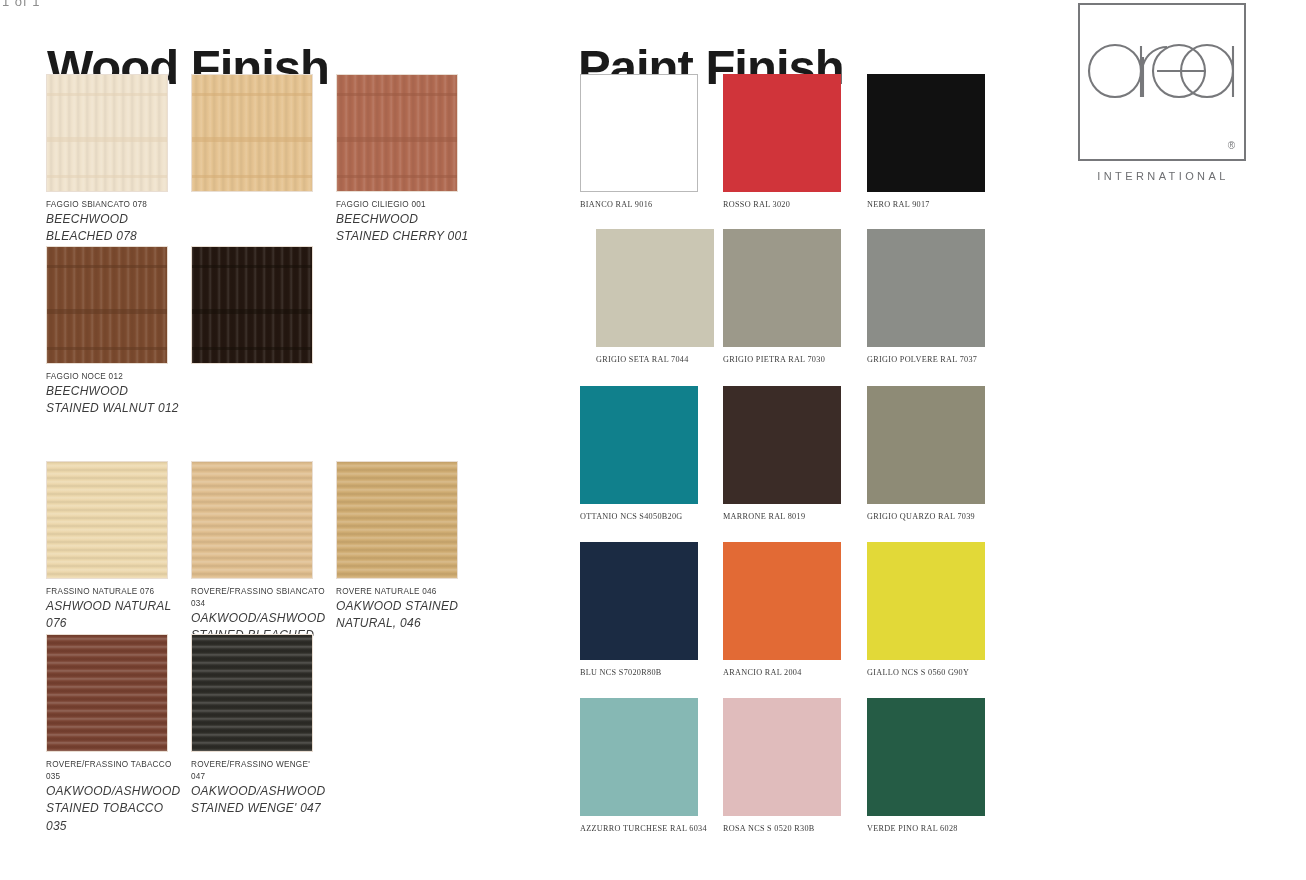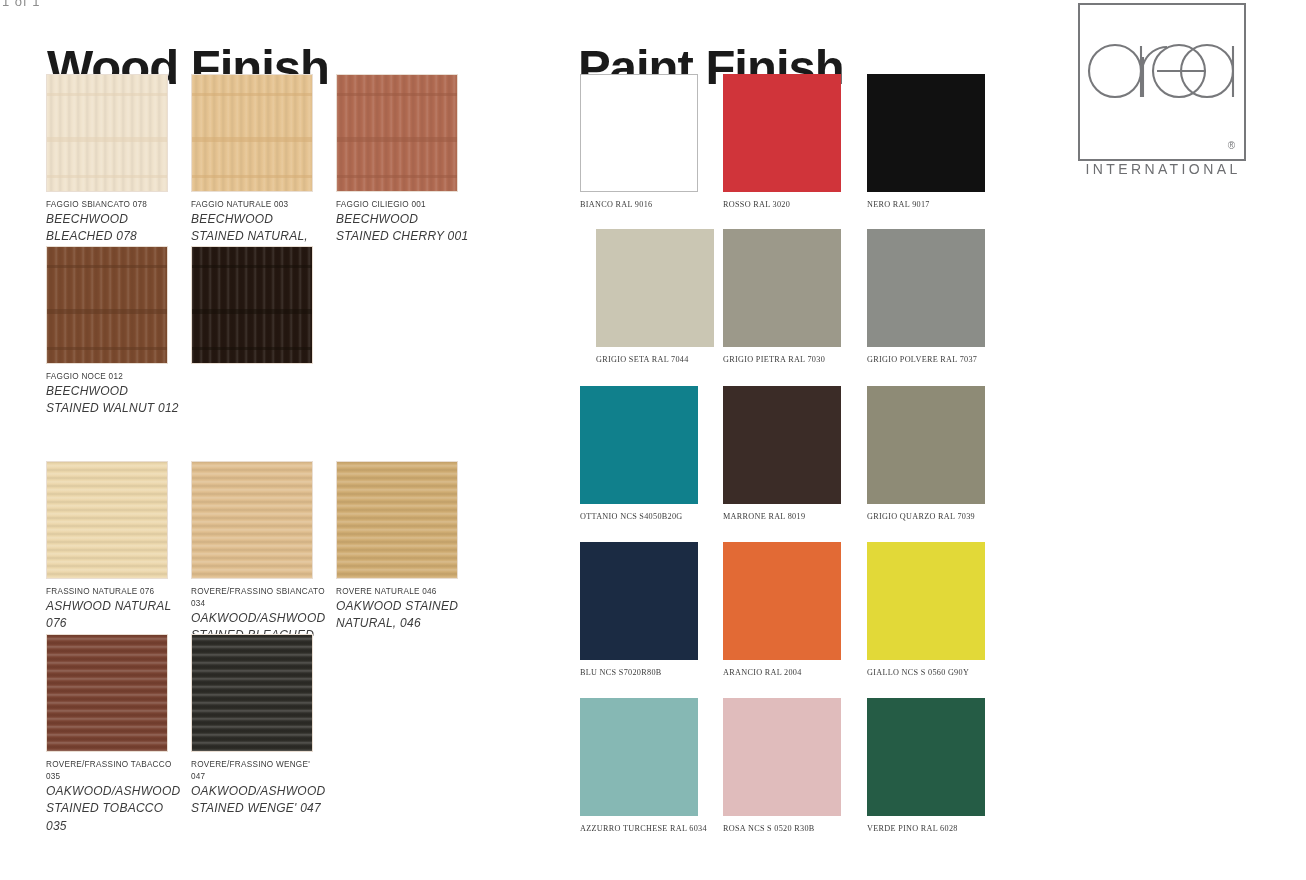--- a/index.html
+++ b/index.html
@@ -159,22 +159,23 @@
   }
   #logo-reg {
     position: absolute;
     right: 9px;
     bottom: 8px;
     font-size: 10px;
     color: #77787b;
     font-family: "Liberation Sans", sans-serif;
   }
   #logo-international {
+    margin-top: 9px;
     text-align: center;
-    font-size: 14px;
+    font-size: 11px;
     letter-spacing: 3.4px;
     color: #6d6e71;
     font-family: "Liberation Sans", sans-serif;
   }
 </style>
 </head>
 <body>
 
 <div class="page-fragment">1 of 1</div>
 
@@ -194,24 +195,20 @@
         <span class="en">BEECHWOOD BLEACHED 078</span>
       </div>
     </div>
     <div class="swatch-cell" style="left: 145px; top: 0px;">
       <div class="wood-chip" style="background: rgb(229, 195, 145);">
         <div class="grain grain-vert"></div>
         <div class="grain-band" style="top: 18px; height: 3px; background: rgb(213, 173, 119); opacity: 0.55;"></div>
         <div class="grain-band" style="top: 62px; height: 5px; background: rgb(213, 173, 119); opacity: 0.55;"></div>
         <div class="grain-band" style="top: 100px; height: 3px; background: rgb(213, 173, 119); opacity: 0.55;"></div>
       </div>
-      <div class="caption">
-        <span class="it">FAGGIO NATURALE 003</span>
-        <span class="en">BEECHWOOD STAINED NATURAL, 003</span>
-      </div>
     </div>
     <div class="swatch-cell" style="left: 290px; top: 0px;">
       <div class="wood-chip" style="background: rgb(176, 106, 81);">
         <div class="grain grain-vert"></div>
         <div class="grain-band" style="top: 18px; height: 3px; background: rgb(157, 91, 68); opacity: 0.55;"></div>
         <div class="grain-band" style="top: 62px; height: 5px; background: rgb(157, 91, 68); opacity: 0.55;"></div>
         <div class="grain-band" style="top: 100px; height: 3px; background: rgb(157, 91, 68); opacity: 0.55;"></div>
       </div>
       <div class="caption">
         <span class="it">FAGGIO CILIEGIO 001</span>

